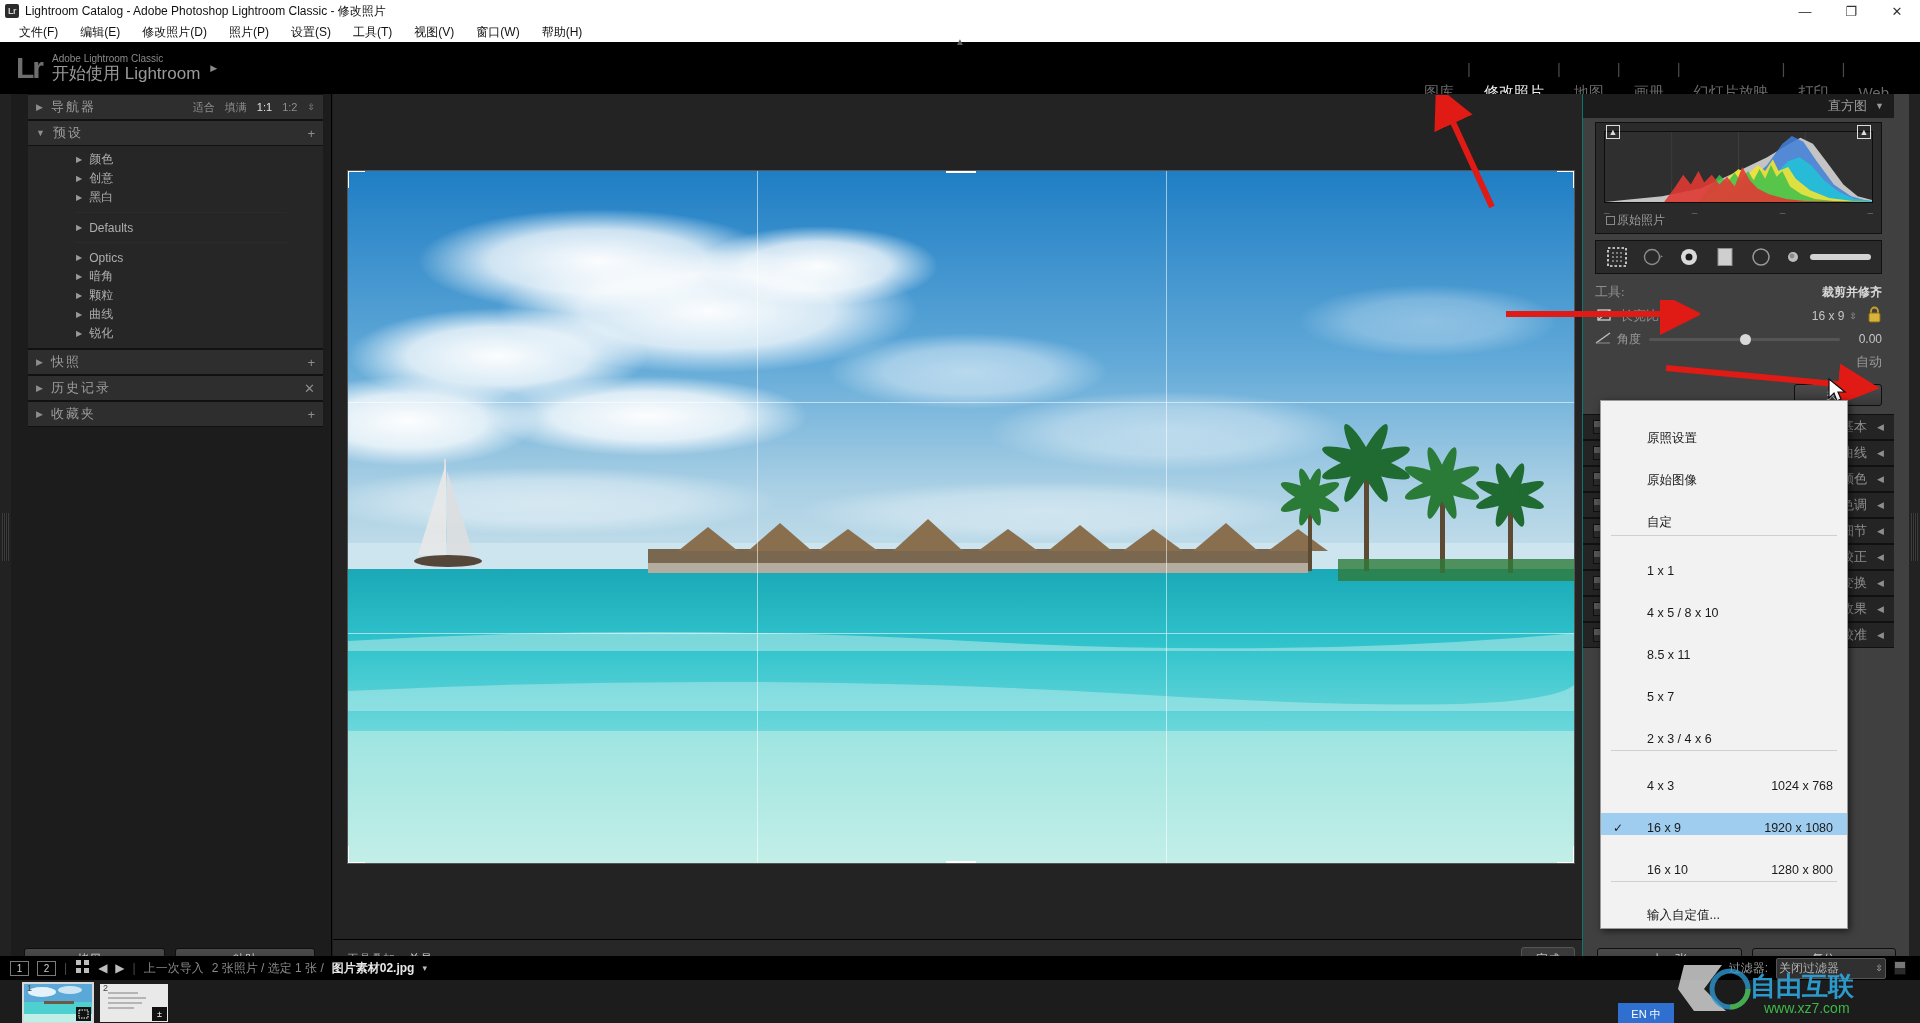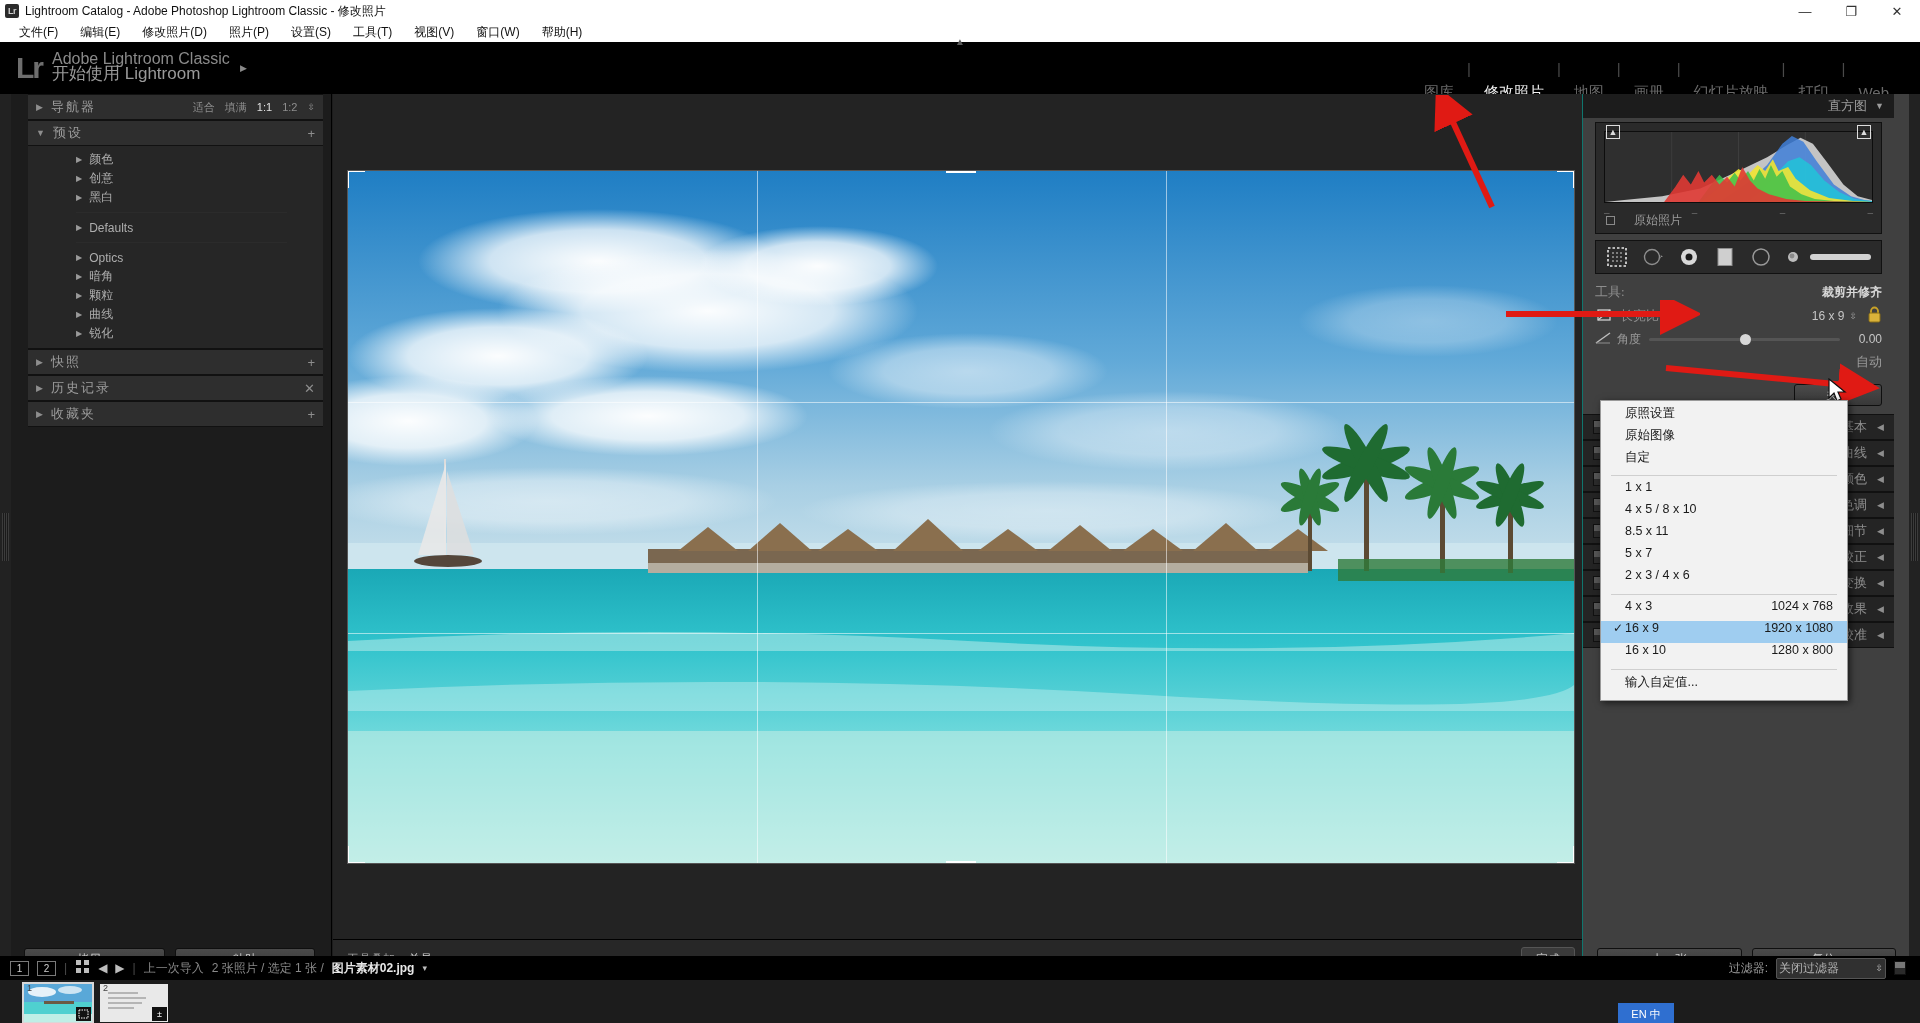--- a/index.html
+++ b/index.html
@@ -23,21 +23,21 @@
   #win-controls div{ width:46px;height:22px;display:flex;align-items:center;justify-content:center;font-size:13px;color:#333;}
   
   #menubar{ height:20px; background:#fff; display:flex; align-items:center; color:#111; font-size:12px; padding-left:8px;}
   #menubar span{ padding:2px 11px; }
   
   #app{ position:absolute; top:42px; left:0; right:0; bottom:0; background:#1c1c1c; }
   
   #topbar{ height:52px; background:#000; display:flex; align-items:center; position:relative;}
   #identity{ display:flex; align-items:center; padding-left:16px;}
   #identity .lr{ font-size:30px;color:#6e6e6e;font-weight:bold;letter-spacing:-2px;margin-right:10px; font-family:"Liberation Sans",sans-serif;}
-  #identity .txt .small{ font-size:16px;color:#8a8a8a;line-height:11px;}
+  #identity .txt .small{ font-size:10px;color:#8a8a8a;line-height:11px;}
   #identity .txt .big{ font-size:17px;color:#9a9a9a;line-height:19px;}
   #identity .tri{ color:#8a8a8a;font-size:9px;margin-left:10px;}
   #modules{ position:absolute;right:18px;top:0;height:52px;display:flex;align-items:center;gap:0;}
   #modules .m{ color:#6a6a6a;font-size:15px;padding:0 13px;margin-top:48px;}
   #modules .m.active{ color:#f2f2f2; font-weight:normal;}
   #modules .sep{ color:#4a4a4a;font-size:15px;}
   
   #top-collapse{position:absolute;left:50%;top:-6px;transform:translateX(-50%);color:#5a5a5a;font-size:10px;}
   
   #cols{ position:absolute; top:52px; left:0; right:0; bottom:0; }
@@ -74,41 +74,41 @@
   #toolbar{position:absolute;left:0;right:0;bottom:0;height:40px;background:#272727;border-top:1px solid #000;
      display:flex;align-items:center;padding:0 14px;color:#9c9c9c;font-size:12px;}
   #toolbar .done{margin-left:auto;border:1px solid #555;border-radius:3px;background:#3a3a3a;color:#b9b9b9;
      padding:3px 14px;font-size:12px;}
   
   .r-hdr{height:24px;display:flex;align-items:center;justify-content:flex-end;padding:0 10px;color:#9c9c9c;font-size:13px;background:#1c1c1c;}
   #histogram{margin:4px 12px 0 12px;height:112px;background:#2a2a2a;border:1px solid #111;position:relative;}
   #histo-canvas{position:absolute;left:8px;right:8px;top:8px;height:72px;background:#2f2f2f;border:1px solid #0d0d0d;overflow:hidden;}
   .clip-box{position:absolute;top:2px;width:14px;height:14px;border:1px solid #ddd;display:flex;align-items:center;justify-content:center;}
   .ticks{position:absolute;left:8px;right:8px;top:84px;display:flex;justify-content:space-between;color:#6c6c6c;font-size:10px;}
-  .origrow{position:absolute;left:10px;bottom:4px;display:flex;align-items:center;color:#9a9a9a;font-size:12px;gap:19px;}
+  .origrow{position:absolute;left:10px;bottom:4px;display:flex;align-items:center;color:#9a9a9a;font-size:12px;gap:2px;}
   .chk{width:9px;height:9px;border:1px solid #8a8a8a;display:inline-block;}
   #toolstrip{margin:6px 12px 0 12px;height:34px;background:#2a2a2a;border:1px solid #111;display:flex;align-items:center;gap:14px;padding:0 10px;}
   .tool-ico{width:22px;height:22px;position:relative;}
   #toolinfo{margin:6px 12px 0 12px;color:#9c9c9c;}
   .row{display:flex;align-items:center;height:24px;font-size:13px;}
   .row .lbl{color:#8e8e8e;font-family:Liberation Serif, serif;}
   .row .val{margin-left:auto;color:#c6c6c6;font-size:12px;}
   .slider-row{display:flex;align-items:center;height:22px;font-size:12px;color:#9a9a9a;}
   .slider{flex:1;height:3px;background:#555;border-radius:2px;margin:0 8px;position:relative;}
   .slider .knob{position:absolute;width:11px;height:11px;border-radius:50%;background:#d8d8d8;top:-4px;}
   .sec{height:26px;display:flex;align-items:center;justify-content:flex-end;padding:0 10px;
      background:#242424;border-top:1px solid #111;border-bottom:1px solid #111;color:#8e8e8e;font-size:13px;gap:10px;}
   .sec .sw{width:10px;height:14px;background:linear-gradient(#555 50%,#2b2b2b 50%);border:1px solid #111;
      position:absolute;left:10px;}
   .sec .tri{font-size:9px;color:#8e8e8e;}
   #rightbtns{position:absolute;bottom:0;left:14px;right:24px;height:40px;display:flex;align-items:center;gap:10px;}
   
   #dropdown{position:absolute;left:1600px;top:400px;width:248px;background:#f2f2f2;border:1px solid #9a9a9a;
      box-shadow:2px 2px 7px rgba(0,0,0,.6);color:#1a1a1a;font-size:12.5px;z-index:40;padding:4px 0 4px 0;}
-  #dropdown .mi{height:22px;display:flex;align-items:flex-start;padding-left:24px;position:relative;}
+  #dropdown .mi{height:22px;display:flex;align-items:flex-end;padding-left:46px;position:relative;margin-top:20px;}
   #dropdown .mi .sub{position:absolute;right:14px;}
   #dropdown .mi.checked{background:#9fcdf0;}
   #dropdown .mi .tick{position:absolute;left:12px;font-size:12px;}
   #dropdown .msep{height:1px;background:#cfcfcf;margin:4px 10px;}
   
   #filmstrip{position:absolute;left:0;right:0;bottom:0;height:44px;background:#1c1c1c;border-top:1px solid #000;}
   #fs-bar{position:absolute;left:0;right:0;top:-24px;height:24px;background:#000;display:flex;align-items:center;
      padding-left:10px;color:#9a9a9a;font-size:12px;gap:8px;}
   .fsq{width:19px;height:15px;border:1px solid #7a7a7a;display:flex;align-items:center;justify-content:center;font-size:10px;color:#cfcfcf;}
   #fs-bar .sep{color:#4a4a4a;}
@@ -644,20 +644,29 @@
           <g fill="#b5b5b5">
               <rect x="8" y="8" width="30" height="2"></rect>
               <rect x="8" y="13" width="38" height="2"></rect>
               <rect x="8" y="18" width="34" height="2"></rect>
               <rect x="8" y="23" width="26" height="2"></rect>
             </g>
         </svg>
         <span style="position:absolute;right:1px;bottom:1px;width:15px;height:14px;background:#111;display:flex;align-items:center;justify-content:center;color:#fff;font-size:9px">±</span>
       </div>
 
+      <div id="watermark">
+        <svg width="236" height="60" viewBox="0 0 236 60">
+          <path d="M8 6 L46 6 L28 30 L50 52 L18 52 L2 30 Z" fill="#cfcfcf" opacity=".9"></path>
+          <circle cx="54" cy="30" r="18" fill="none" stroke="#2f9fd8" stroke-width="5" opacity=".8"></circle>
+          <circle cx="54" cy="30" r="18" fill="none" stroke="#4cb848" stroke-width="5" stroke-dasharray="28 90" opacity=".9"></circle>
+          <text x="74" y="36" font-family="Liberation Sans, sans-serif" font-size="26" font-weight="bold" fill="#2fa8e0" opacity=".95">自由互联</text>
+          <text x="88" y="54" font-family="Liberation Sans, sans-serif" font-size="14" fill="#3ec04a">www.xz7.com</text>
+        </svg>
+      </div>
 
       <div id="ime">
         <span>EN  中</span>
       </div>
     </div>
 
   </div>
 </div>
 
 <div id="dropdown">

